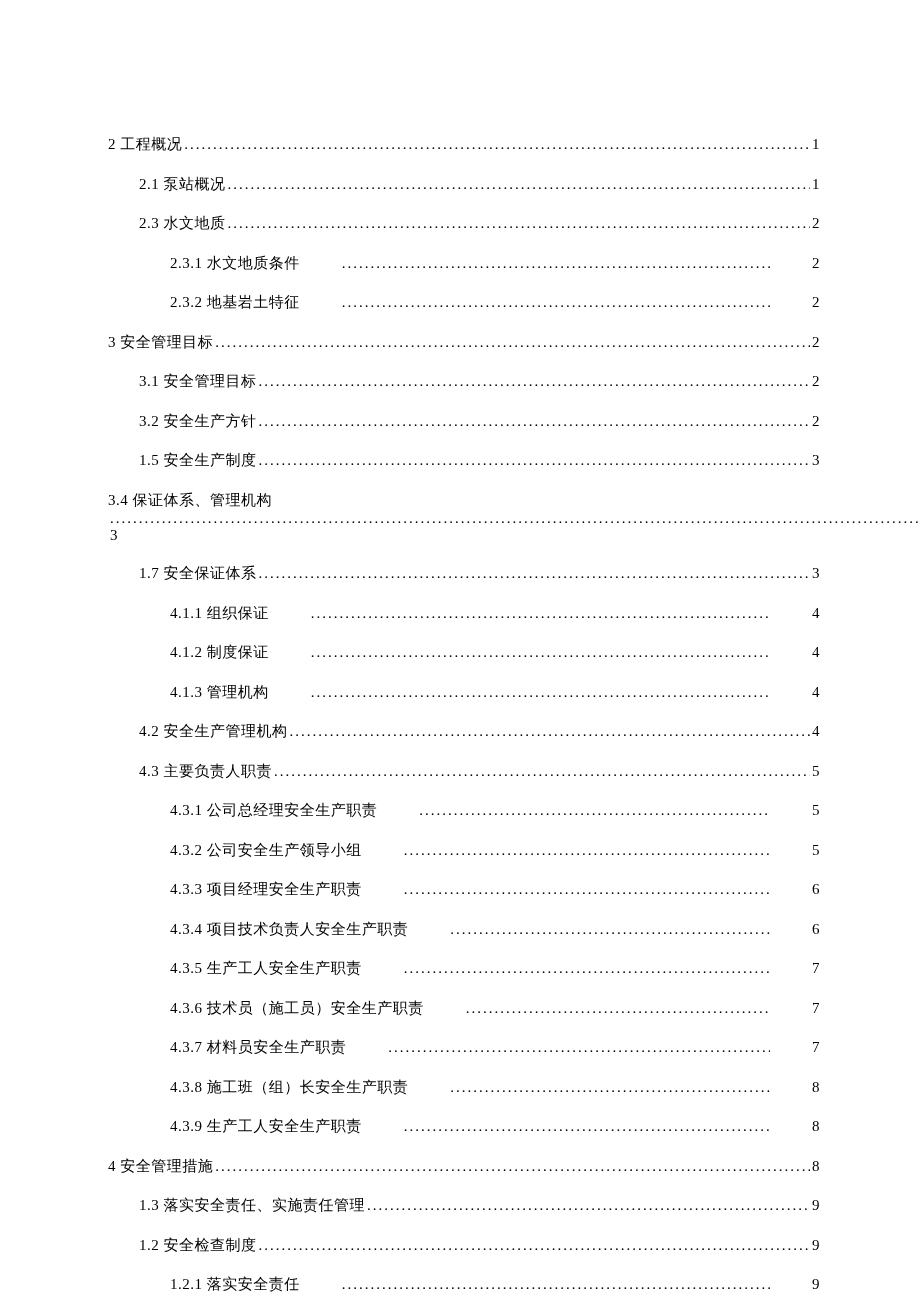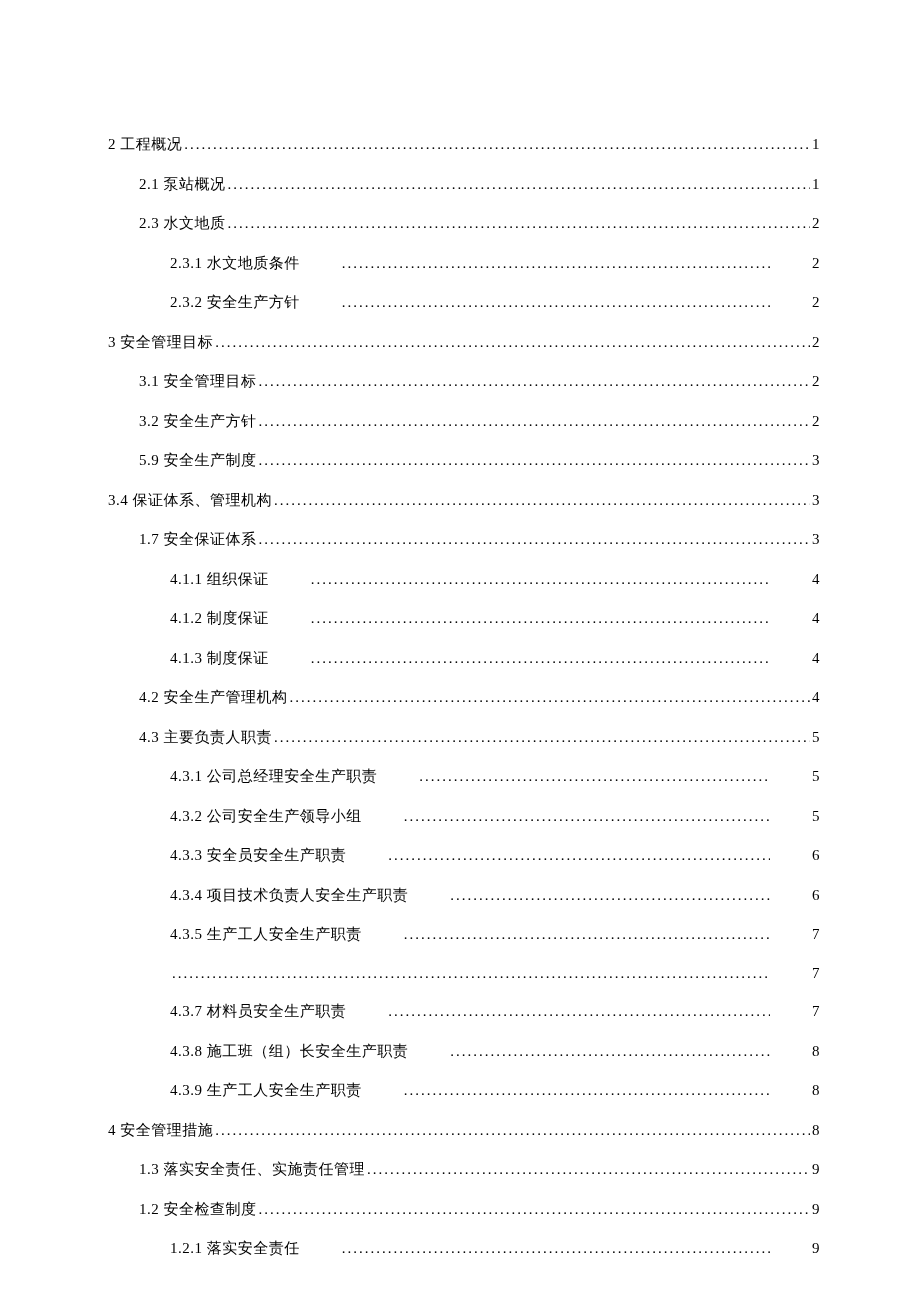--- a/index.html
+++ b/index.html
@@ -42,20 +42,21 @@
     }
     .level-1 {
       padding-left: 31px;
     }
     .level-2 {
       padding-left: 62px;
       gap: 40px;
     }
     .special-34 {
       padding-left: 0px;
+      flex-direction: column;
     }
   </style>
 </head>
 <body>
 
 <div id="toc-container">
     <div class="toc-entry level-0">
       <span class="toc-label">2 工程概况</span>
       <span class="toc-dots">........................................................................................................................................................</span>
       <span class="toc-page">1</span>
@@ -69,41 +70,41 @@
       <span class="toc-label">2.3  水文地质</span>
       <span class="toc-dots">........................................................................................................................................................</span>
       <span class="toc-page">2</span>
     </div>
     <div class="toc-entry level-2">
       <span class="toc-label">2.3.1  水文地质条件</span>
       <span class="toc-dots">........................................................................................................................................................</span>
       <span class="toc-page">2</span>
     </div>
     <div class="toc-entry level-2">
-      <span class="toc-label">2.3.2  安全生产方针</span>
+      <span class="toc-label">2.3.2  地基岩土特征</span>
       <span class="toc-dots">........................................................................................................................................................</span>
       <span class="toc-page">2</span>
     </div>
     <div class="toc-entry level-0">
       <span class="toc-label">3 安全管理目标</span>
       <span class="toc-dots">........................................................................................................................................................</span>
       <span class="toc-page">2</span>
     </div>
     <div class="toc-entry level-1">
       <span class="toc-label">3.1  安全管理目标</span>
       <span class="toc-dots">........................................................................................................................................................</span>
       <span class="toc-page">2</span>
     </div>
     <div class="toc-entry level-1">
       <span class="toc-label">3.2  安全生产方针</span>
       <span class="toc-dots">........................................................................................................................................................</span>
       <span class="toc-page">2</span>
     </div>
     <div class="toc-entry level-1">
-      <span class="toc-label">5.9  安全生产制度</span>
+      <span class="toc-label">1.5  安全生产制度</span>
       <span class="toc-dots">........................................................................................................................................................</span>
       <span class="toc-page">3</span>
     </div>
     <div class="toc-entry special-34">
       <span class="toc-label">3.4      保证体系、管理机构</span>
       <span class="toc-dots">........................................................................................................................................................</span>
       <span class="toc-page">3</span>
     </div>
     <div class="toc-entry level-1">
       <span class="toc-label">1.7  安全保证体系</span>
@@ -114,21 +115,21 @@
       <span class="toc-label">4.1.1  组织保证</span>
       <span class="toc-dots">........................................................................................................................................................</span>
       <span class="toc-page">4</span>
     </div>
     <div class="toc-entry level-2">
       <span class="toc-label">4.1.2  制度保证</span>
       <span class="toc-dots">........................................................................................................................................................</span>
       <span class="toc-page">4</span>
     </div>
     <div class="toc-entry level-2">
-      <span class="toc-label">4.1.3  制度保证</span>
+      <span class="toc-label">4.1.3  管理机构</span>
       <span class="toc-dots">........................................................................................................................................................</span>
       <span class="toc-page">4</span>
     </div>
     <div class="toc-entry level-1">
       <span class="toc-label">4.2  安全生产管理机构</span>
       <span class="toc-dots">........................................................................................................................................................</span>
       <span class="toc-page">4</span>
     </div>
     <div class="toc-entry level-1">
       <span class="toc-label">4.3  主要负责人职责</span>
@@ -139,35 +140,36 @@
       <span class="toc-label">4.3.1  公司总经理安全生产职责</span>
       <span class="toc-dots">........................................................................................................................................................</span>
       <span class="toc-page">5</span>
     </div>
     <div class="toc-entry level-2">
       <span class="toc-label">4.3.2  公司安全生产领导小组</span>
       <span class="toc-dots">........................................................................................................................................................</span>
       <span class="toc-page">5</span>
     </div>
     <div class="toc-entry level-2">
-      <span class="toc-label">4.3.3  安全员安全生产职责</span>
+      <span class="toc-label">4.3.3  项目经理安全生产职责</span>
       <span class="toc-dots">........................................................................................................................................................</span>
       <span class="toc-page">6</span>
     </div>
     <div class="toc-entry level-2">
       <span class="toc-label">4.3.4  项目技术负责人安全生产职责</span>
       <span class="toc-dots">........................................................................................................................................................</span>
       <span class="toc-page">6</span>
     </div>
     <div class="toc-entry level-2">
       <span class="toc-label">4.3.5  生产工人安全生产职责</span>
       <span class="toc-dots">........................................................................................................................................................</span>
       <span class="toc-page">7</span>
     </div>
     <div class="toc-entry level-2">
+      <span class="toc-label">4.3.6  技术员（施工员）安全生产职责</span>
       <span class="toc-dots">........................................................................................................................................................</span>
       <span class="toc-page">7</span>
     </div>
     <div class="toc-entry level-2">
       <span class="toc-label">4.3.7  材料员安全生产职责</span>
       <span class="toc-dots">........................................................................................................................................................</span>
       <span class="toc-page">7</span>
     </div>
     <div class="toc-entry level-2">
       <span class="toc-label">4.3.8  施工班（组）长安全生产职责</span>

